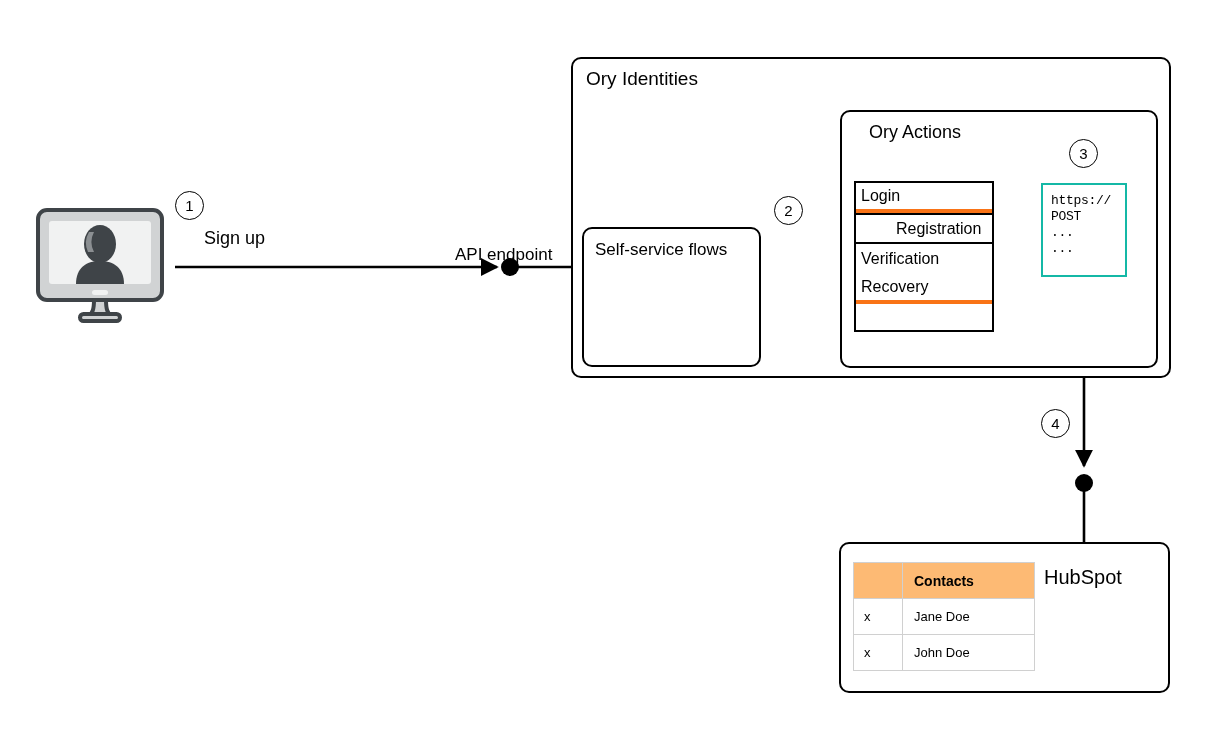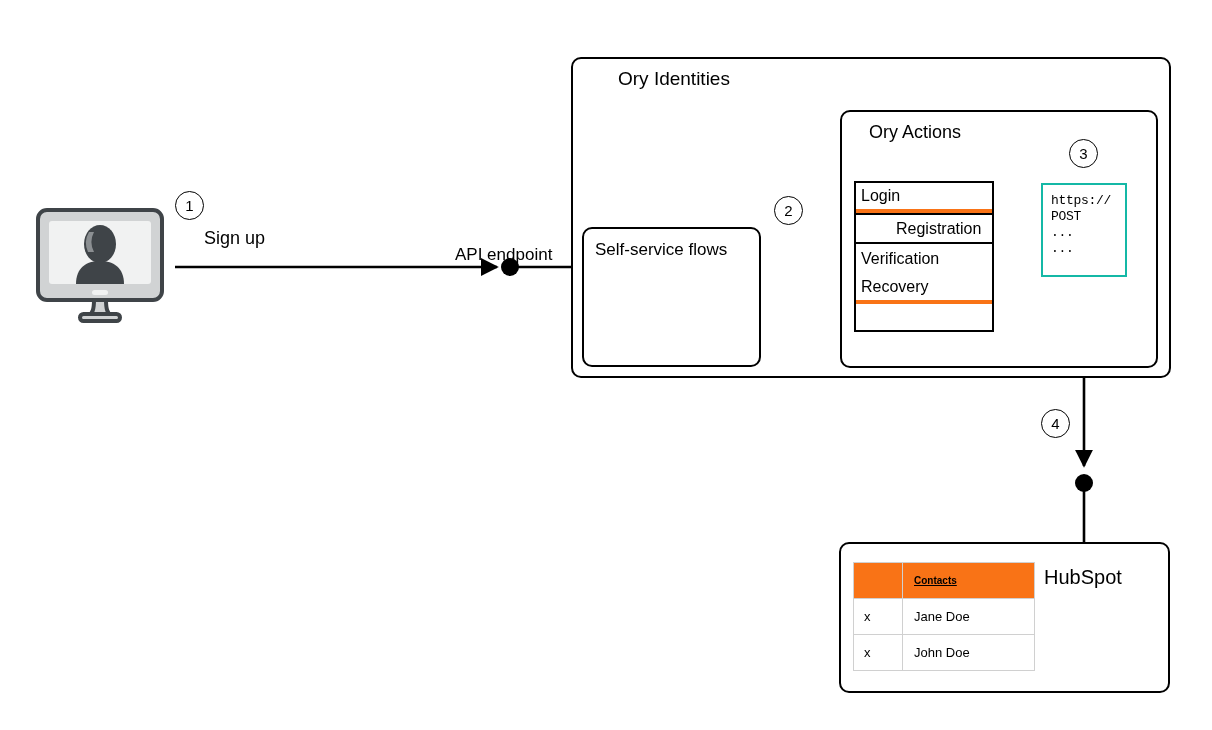--- a/index.html
+++ b/index.html
@@ -96,25 +96,24 @@
     background: #fff;
     font-family: "Liberation Sans", sans-serif;
   }
   table.contacts th, table.contacts td {
     border: 1px solid #d0d0d0;
     padding: 0;
     font-weight: normal;
     text-align: left;
   }
   table.contacts thead th {
-    background: #f97316;
+    background: #fdba74;
     height: 35px;
     font-weight: bold;
-    font-size: 10px;
-    text-decoration: underline;
+    font-size: 14px;
   }
   table.contacts tbody td {
     height: 35px;
     font-size: 13px;
   }
   .c-narrow { width: 38px; padding-left: 10px !important; }
   .c-wide { width: 120px; padding-left: 11px !important; }
   .monitor { position: absolute; }
 </style>
 </head>
@@ -167,21 +166,21 @@
 
   <div class="circnum" style="left:175px; top:191px;">
     <span>1</span>
   </div>
 
   <div class="lbl" style="left:204px; top:228px; font-size:18px;">Sign up</div>
 
   <div class="lbl" style="left:455px; top:245px; font-size:17px;">API endpoint</div>
 
   <div class="box" style="left:571px; top:57px; width:600px; height:321px;"></div>
-  <div class="lbl" style="left:586px; top:68px; font-size:19px;margin-left:32px;">Ory Identities</div>
+  <div class="lbl" style="left:586px; top:68px; font-size:19px;">Ory Identities</div>
 
   <div class="box" style="left:582px; top:227px; width:179px; height:140px;"></div>
   <div class="lbl" style="left:595px; top:240px; font-size:17px;">Self-service flows</div>
 
   <div class="circnum" style="left:774px; top:196px;">
     <span>2</span>
   </div>
 
   <div class="box" style="left:840px; top:110px; width:318px; height:258px;"></div>
   <div class="lbl" style="left:869px; top:122px; font-size:18px;">Ory Actions</div>

